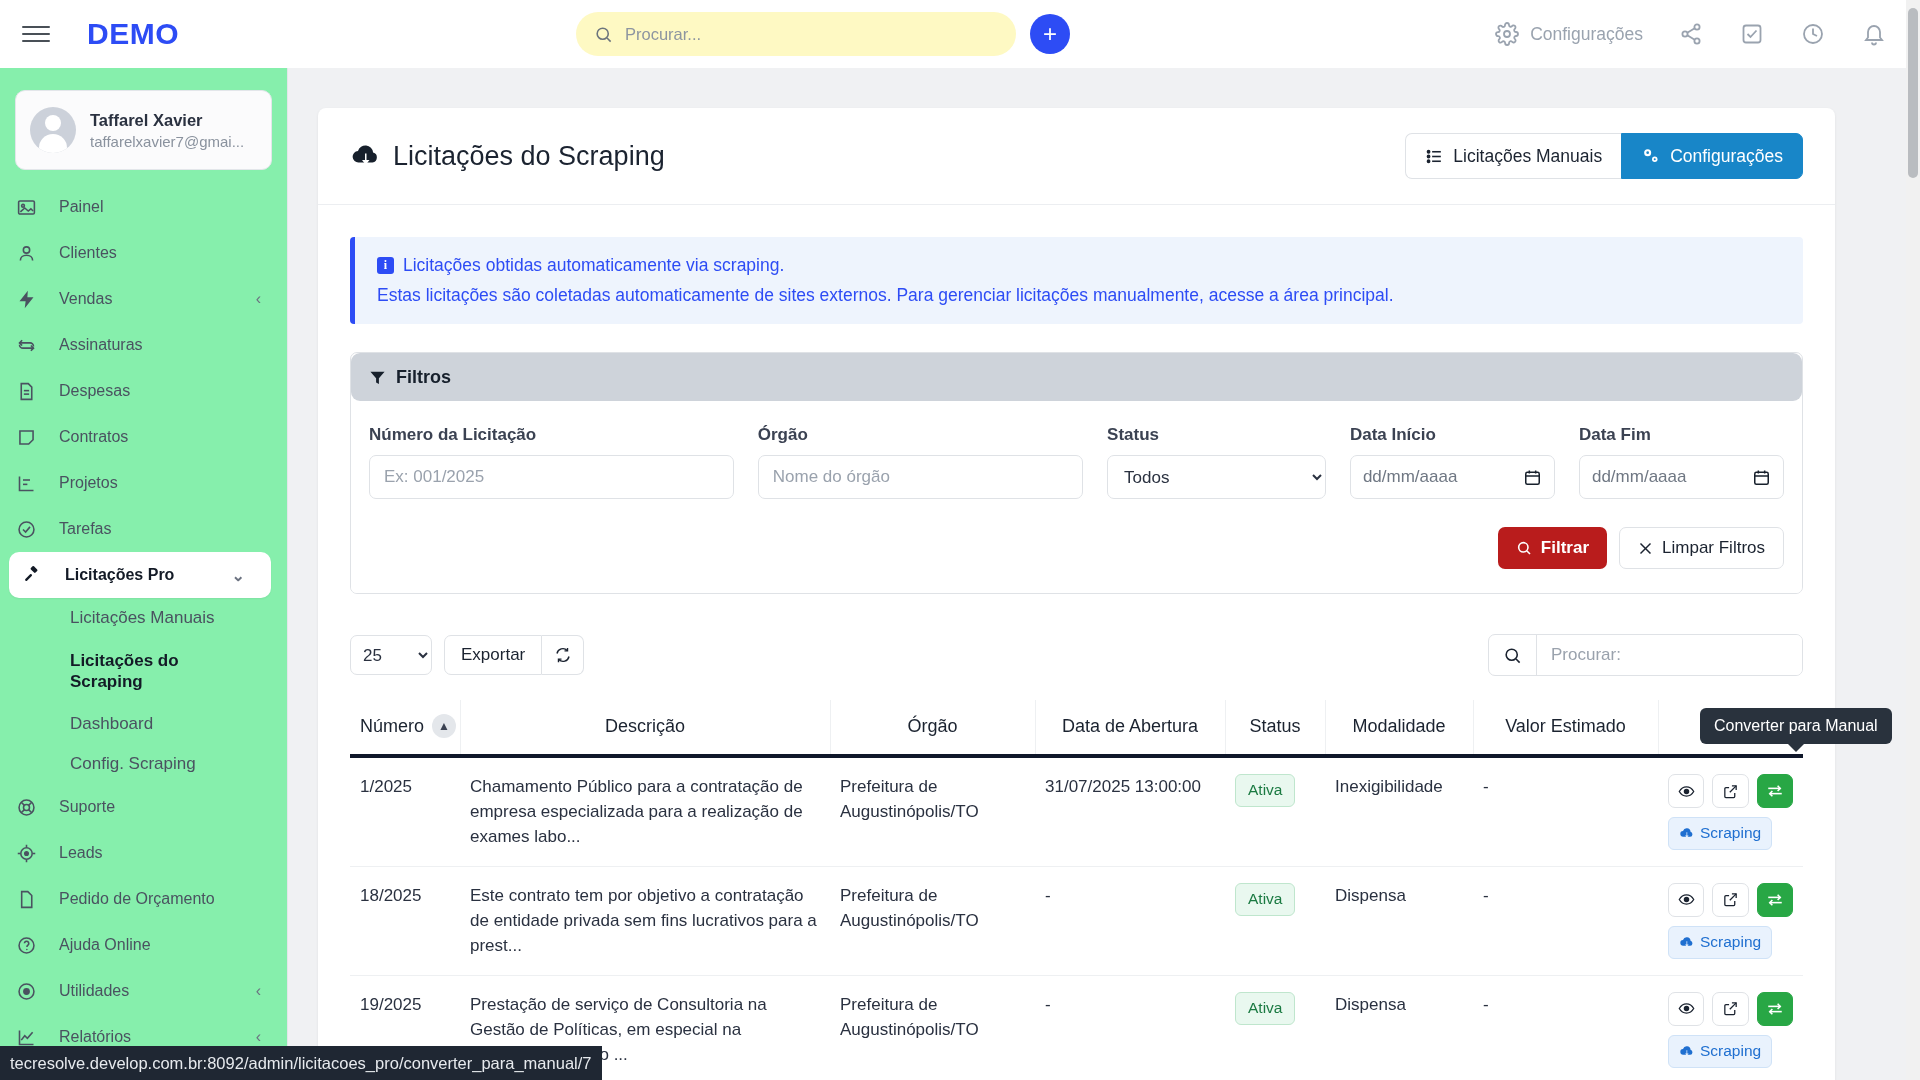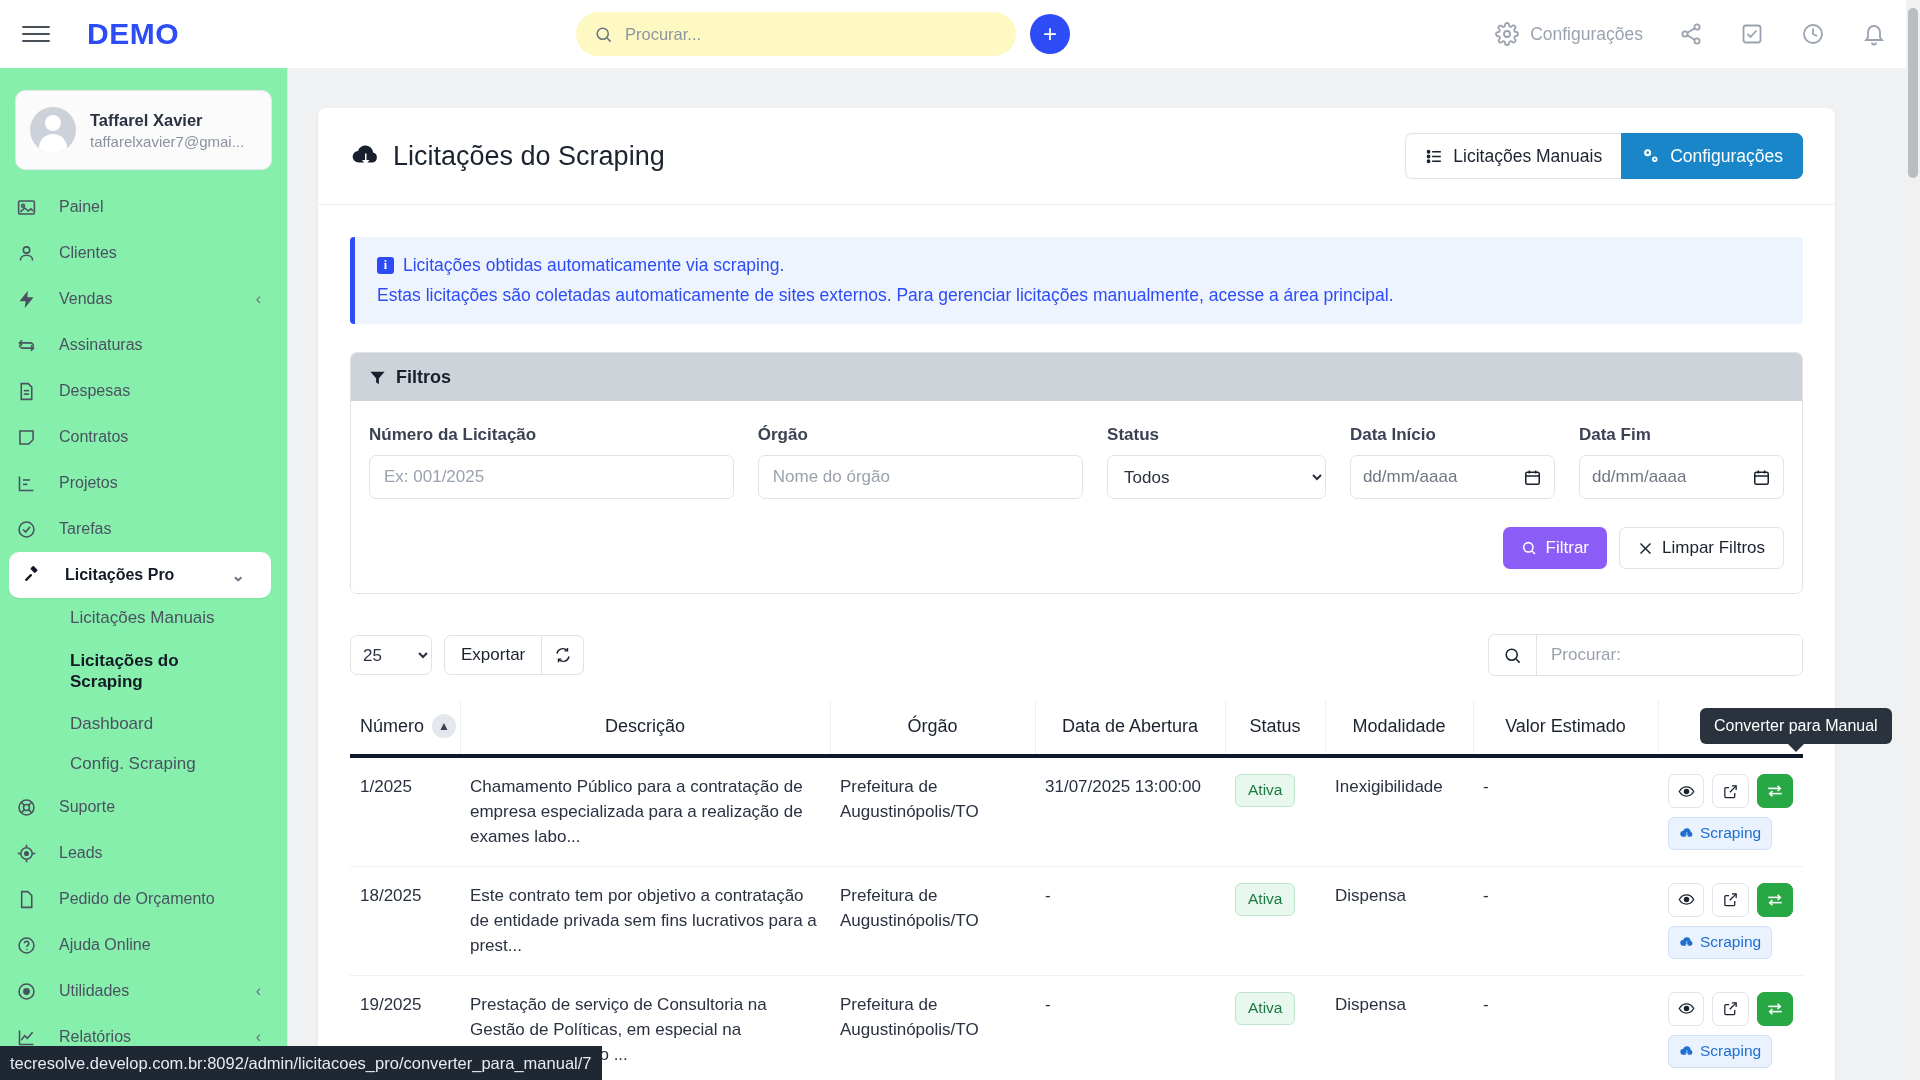--- a/index.html
+++ b/index.html
@@ -157,21 +157,21 @@
     display: inline-flex; align-items: center; justify-content: center;
     font-family: "Liberation Serif", serif; flex: none;
   }
 
   .filters {
     margin: 28px 32px 0 32px; border: 1px solid #dfe2e6; border-radius: 7px;
     overflow: hidden;
   }
   .filters-head {
     height: 48px; background: #ced3da; display: flex; align-items: center;
-    padding: 0 18px; gap: 10px; font-size: 18px; color: #17202c; font-weight: bold;
+    padding: 0 18px; gap: 10px; font-size: 18px; color: #17202c; font-weight: bold; border-radius: 9px;
   }
   .filters-body { padding: 24px 18px 24px 18px; background: #fff; }
   .frow { display: flex; gap: 24px; }
   .fgroup { display: flex; flex-direction: column; }
   .flabel { font-size: 17px; color: #3b4252; font-weight: bold; margin-bottom: 10px; }
   .finput {
     height: 44px; border: 1px solid #dfe2e6; border-radius: 7px;
     padding: 0 14px; font-size: 17px; color: #2a3140; outline: none;
     background: #fff; font-family: "Liberation Sans", sans-serif;
   }
@@ -183,22 +183,22 @@
   }
   .fdate {
     height: 44px; border: 1px solid #dfe2e6; border-radius: 7px;
     padding: 0 12px; font-size: 17px; color: #6f7783; background: #fff;
     display: flex; align-items: center; justify-content: space-between;
     cursor: pointer;
   }
   .filter-actions { display: flex; justify-content: flex-end; gap: 12px; margin-top: 28px; }
   .btn-filtrar {
     display: flex; align-items: center; gap: 9px; height: 42px;
-    padding: 0 18px; background: #8b5cf6; color: #fff; border: none;
-    border-radius: 7px; font-size: 17px; cursor: pointer;
+    padding: 0 18px; background: #b91c1c; color: #fff; border: none;
+    border-radius: 7px; font-size: 17px; cursor: pointer; font-weight: bold;
   }
   .btn-limpar {
     display: flex; align-items: center; gap: 9px; height: 42px;
     padding: 0 18px; background: #fff; color: #1b2330;
     border: 1px solid #dfe2e6; border-radius: 7px; font-size: 17px; cursor: pointer;
   }
 
   .table-toolbar {
     display: flex; align-items: center; justify-content: space-between;
     margin: 40px 32px 0 32px;

